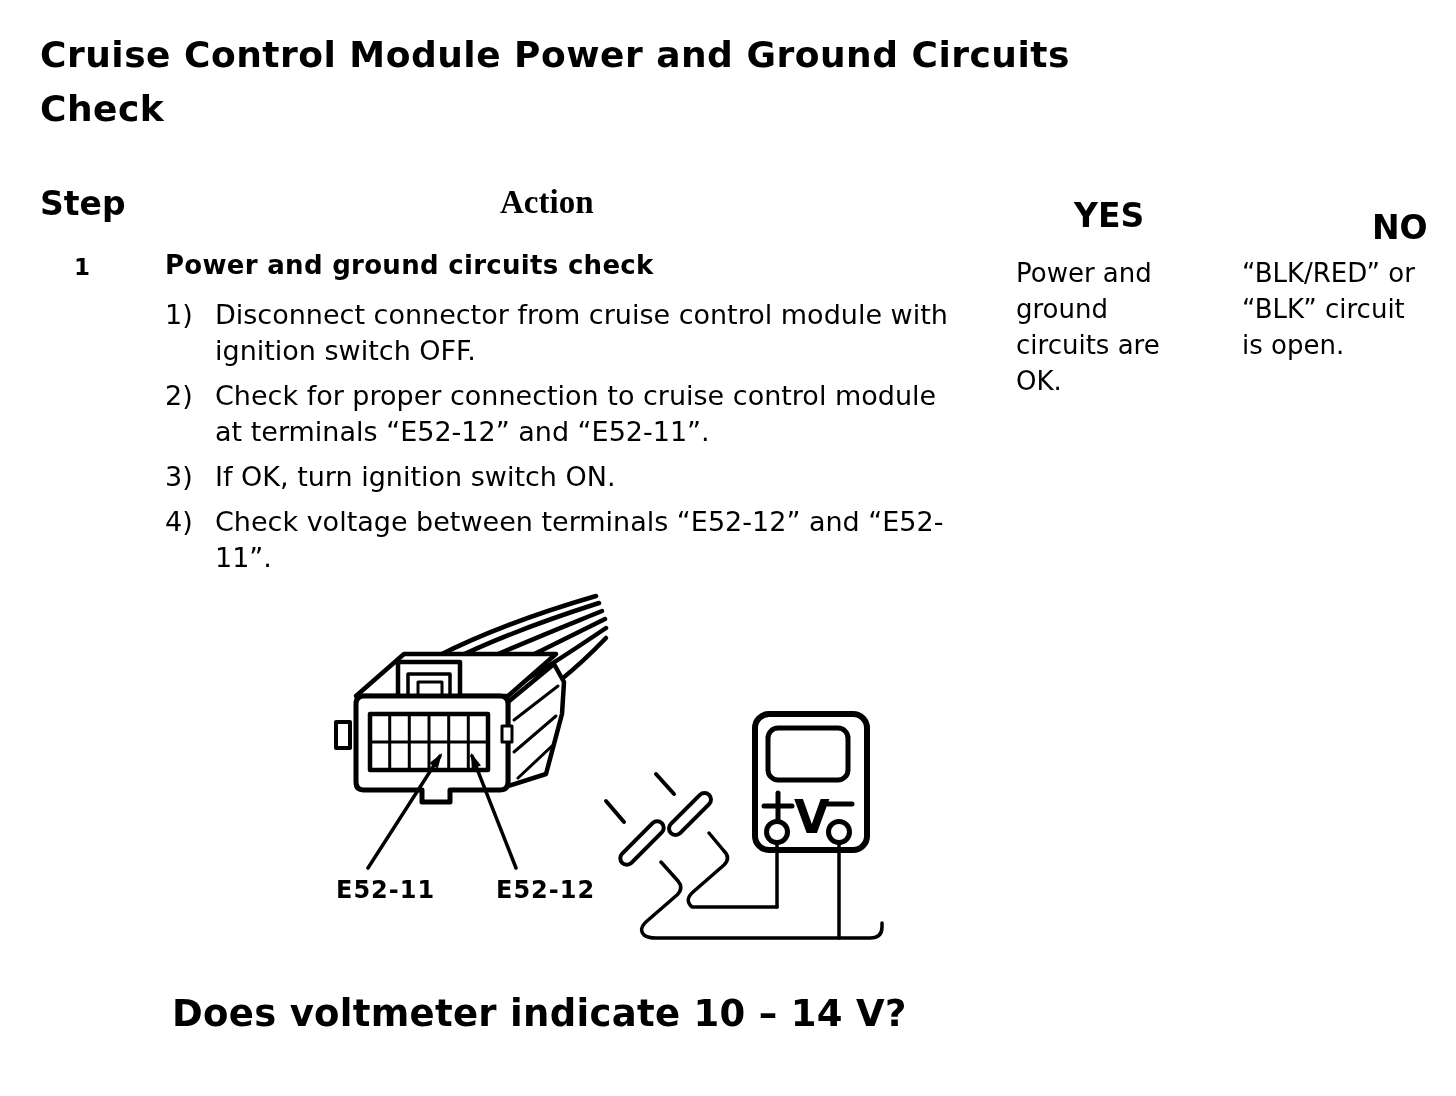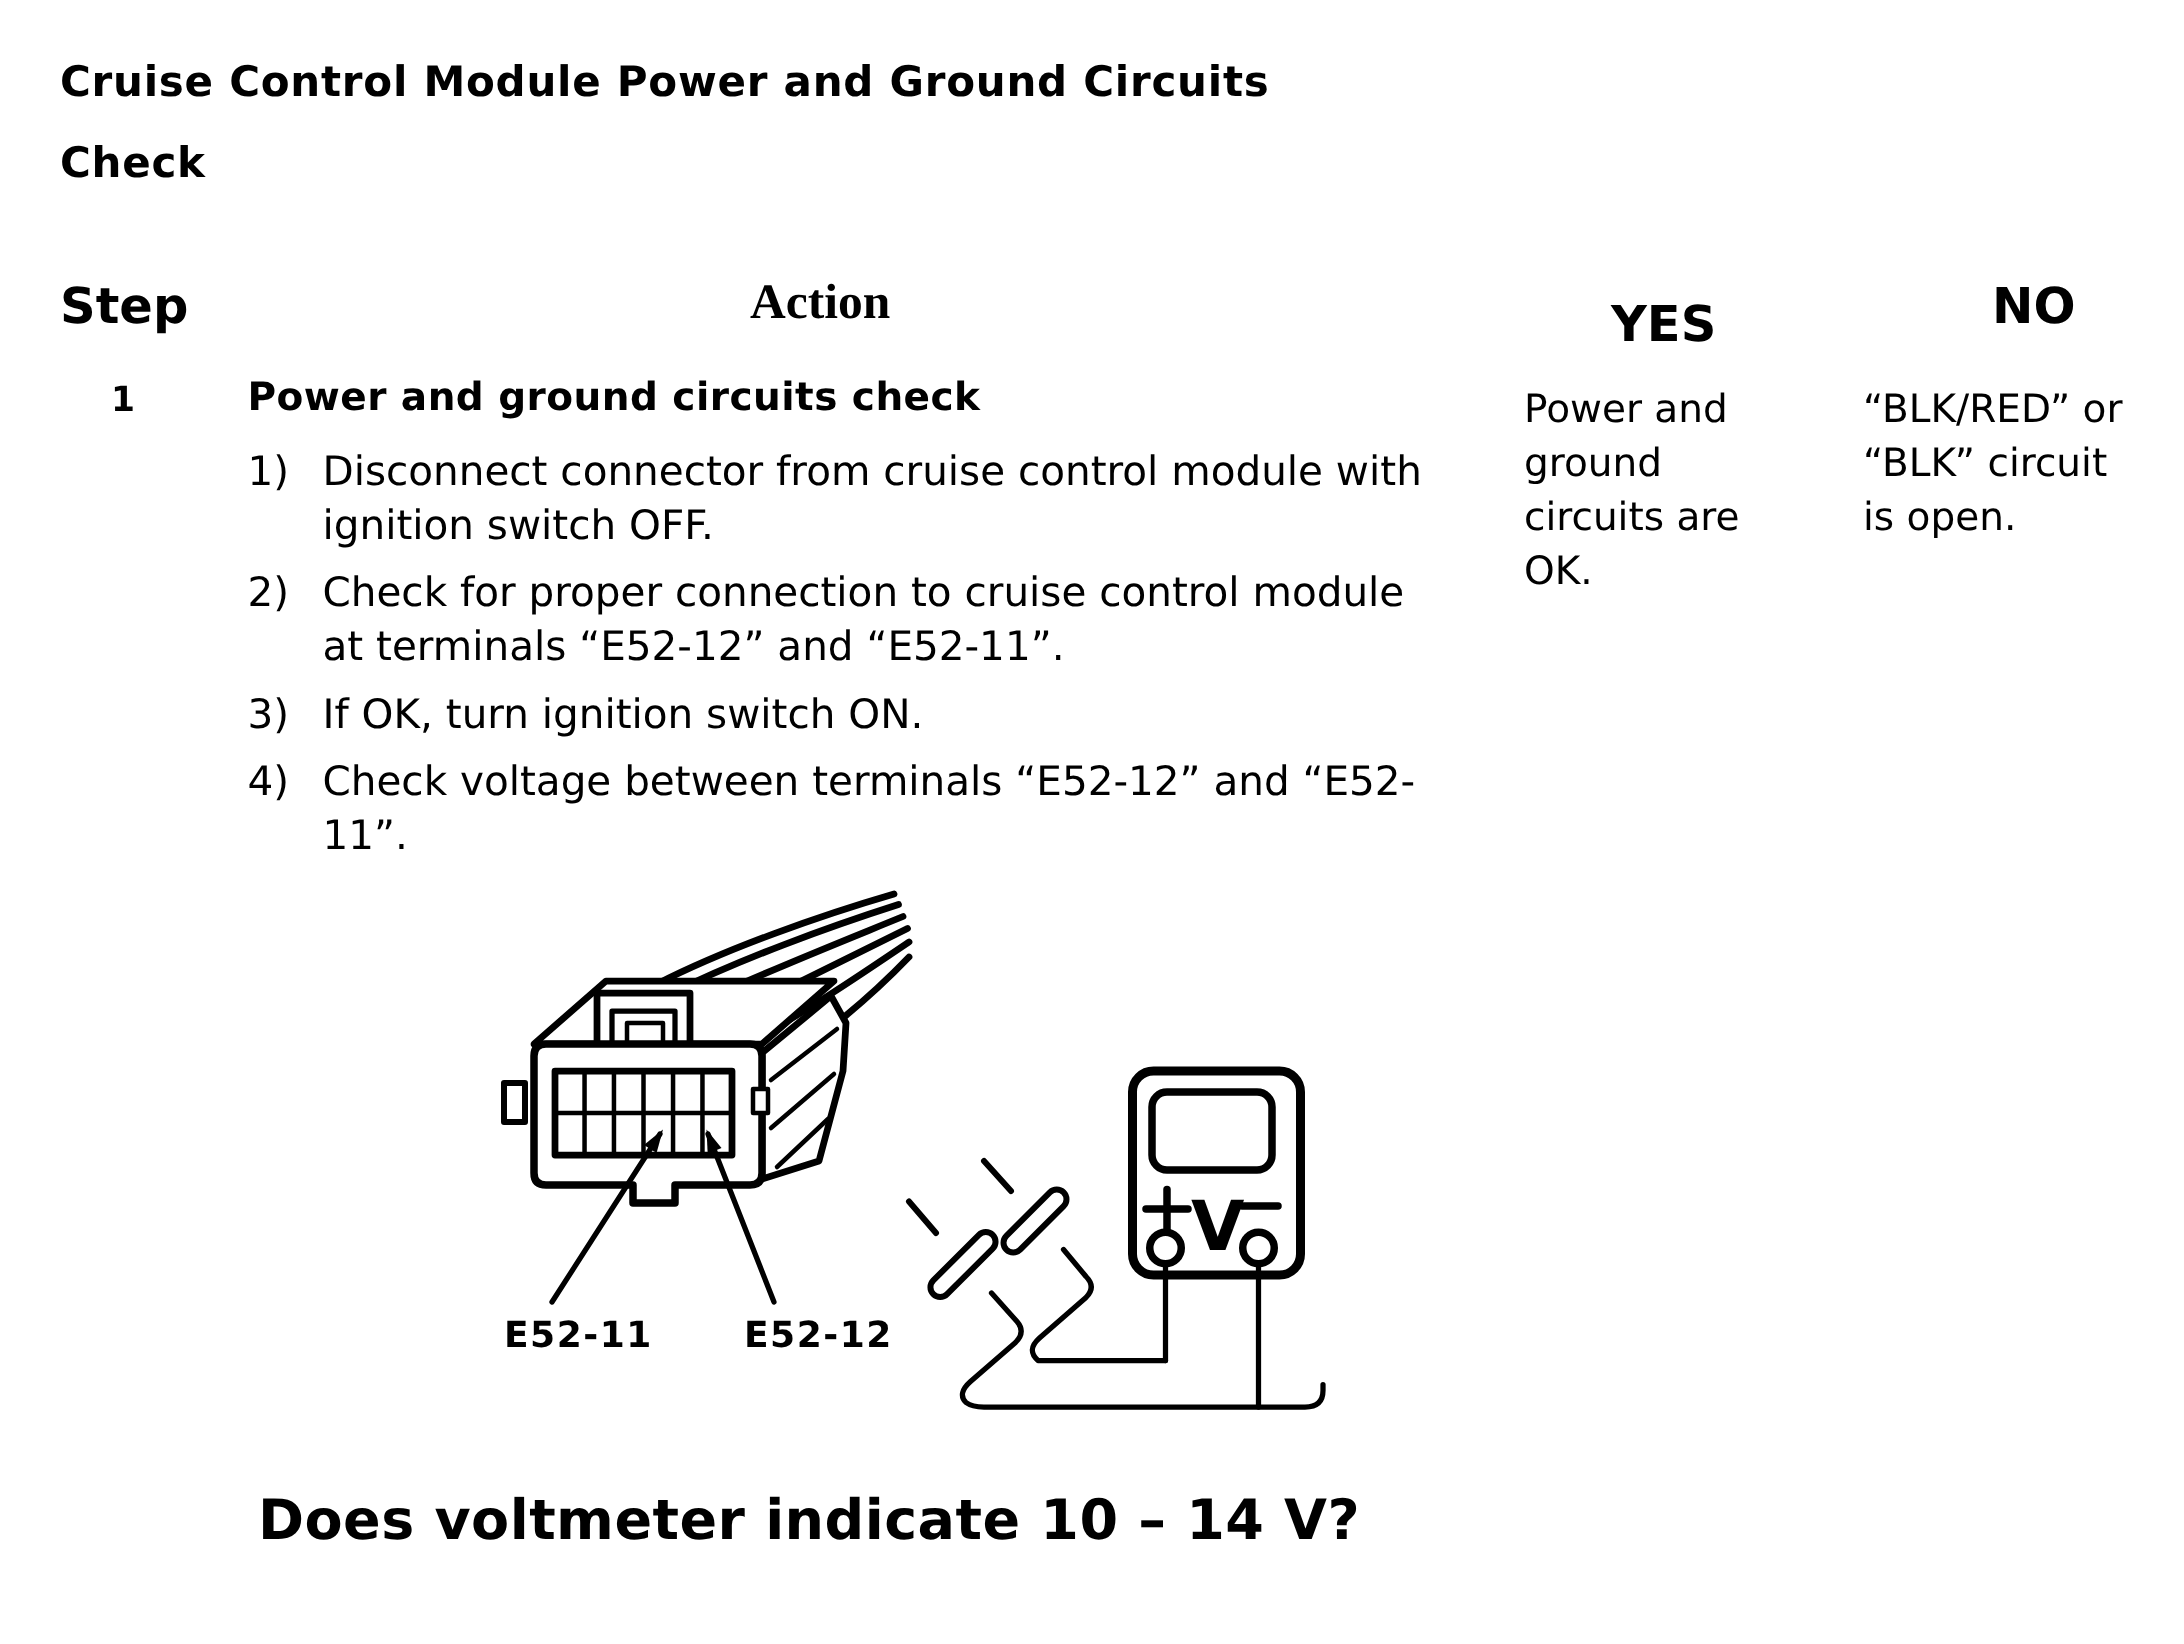--- a/index.html
+++ b/index.html
@@ -7,28 +7,28 @@
     position:relative;
     width:1456px;height:1096px;
     background:#ffffff;
     font-family:"DejaVu Sans","Liberation Sans",sans-serif;
     color:#000;
     overflow:hidden;
   }
   .abs{position:absolute;}
   .doc-title{
     left:40px;top:28px;width:1340px;
-    font-size:28px;font-weight:bold;line-height:54px;
+    font-size:36px;font-weight:bold;line-height:54px;
     letter-spacing:0.5px;
   }
   .col-header{font-size:33px;font-weight:bold;top:184px;}
   .h-step{left:40px;}
   .h-action{left:500px;font-family:Liberation Serif, serif;}
   .h-yes{left:1074px;margin-top:12px;}
-  .h-no{left:1328px;}
+  .h-no{left:1372px;margin-top:24px;}
   .step-num{left:74px;top:254px;font-size:23px;font-weight:bold;}
   .action-cell{left:165px;top:250px;width:792px;}
   .action-title{font-size:26px;font-weight:bold;margin:0 0 17px 0;letter-spacing:0.3px;}
   .action-item{display:flex;margin:0 0 9px 0;font-size:27px;line-height:36px;}
   .action-item .num{width:50px;flex:0 0 50px;}
   .action-item .txt{width:740px;}
   .yes-cell{left:1016px;top:255px;width:182px;font-size:26px;line-height:36px;}
   .no-cell{left:1242px;top:255px;width:182px;font-size:26px;line-height:36px;}
   .question{left:172px;top:992px;font-size:37px;font-weight:bold;letter-spacing:0.3px;}
   .diagram{left:300px;top:592px;width:600px;height:360px;}

